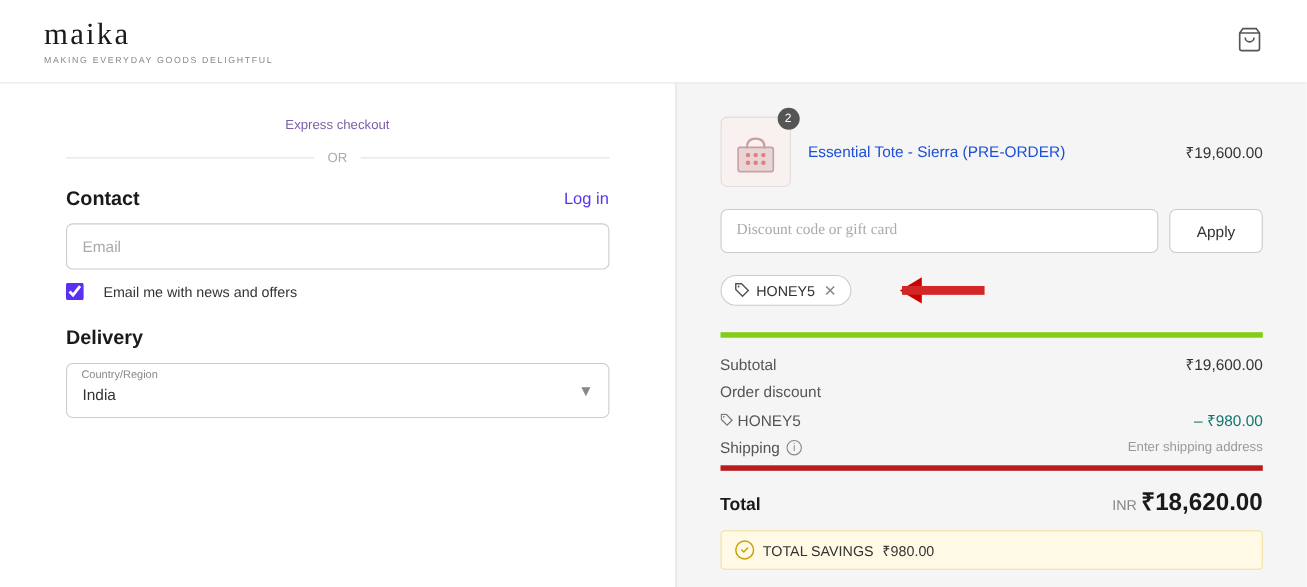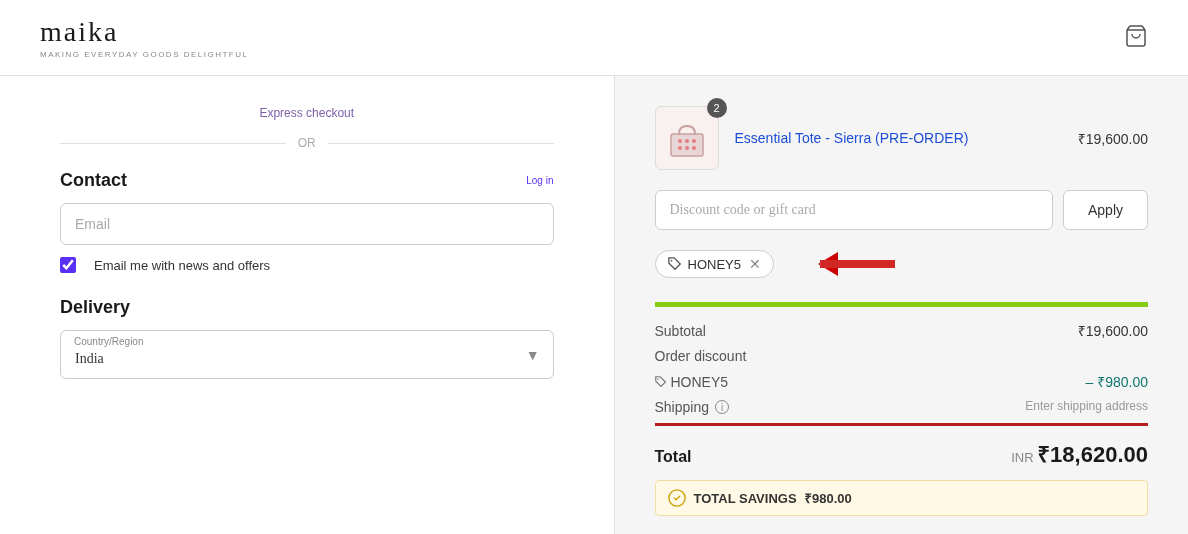--- a/index.html
+++ b/index.html
@@ -73,21 +73,21 @@
 
     
     .section-header {
       display: flex;
       justify-content: space-between;
       align-items: center;
       margin-bottom: 12px;
       margin-top: 20px;
     }
     .section-title { font-size: 18px; font-weight: 600; color: #1a1a1a; }
-    .login-link { color: #5a31f4; font-size: 10px; text-decoration: none; cursor: pointer; }
+    .login-link { color: #5a31f4; font-size: 15px; text-decoration: none; cursor: pointer; }
 
     .input-field {
       width: 100%;
       padding: 12px 14px;
       border: 1px solid #ccc;
       border-radius: 6px;
       font-size: 14px;
       color: #333;
       background: #fff;
       outline: none;
@@ -126,21 +126,21 @@
       cursor: pointer;
       outline: none;
     }
     .select-label {
       position: absolute;
       top: 6px;
       left: 14px;
       font-size: 10px;
       color: #888;
     }
-    .select-field { padding-top: 20px; font-family: Liberation Serif, serif; }
+    .select-field { padding-top: 20px; }
     .select-chevron {
       position: absolute;
       right: 14px;
       top: 50%;
       transform: translateY(-50%);
       color: #888;
       pointer-events: none;
     }
 
     
@@ -280,40 +280,40 @@
       display: flex;
       justify-content: space-between;
       margin-bottom: 8px;
       font-size: 14px;
     }
     .shipping-info { color: #999; font-size: 12px; }
     .total-row {
       display: flex;
       justify-content: space-between;
       align-items: baseline;
-      border-top: 3px solid #b91c1c;
+      border-top: 5px solid #b91c1c;
       padding-top: 12px;
       margin-top: 4px;
     }
     .total-label { font-size: 16px; font-weight: 700; color: #1a1a1a; }
     .total-value { font-size: 22px; font-weight: 700; color: #1a1a1a; }
     .total-currency { font-size: 13px; font-weight: 400; color: #888; margin-right: 4px; }
 
     
     .savings-banner {
       display: flex;
       align-items: center;
       gap: 8px;
       background: #fff9e6;
       border: 1px solid #f0e0a0;
       border-radius: 4px;
       padding: 8px 12px;
       margin-top: 12px;
       font-size: 13px;
-      font-weight: 700;
+      font-weight: 400;
       color: #333;
     }
 
     .info-icon {
       display: inline-flex;
       align-items: center;
       justify-content: center;
       width: 14px;
       height: 14px;
       border: 1px solid #888;

